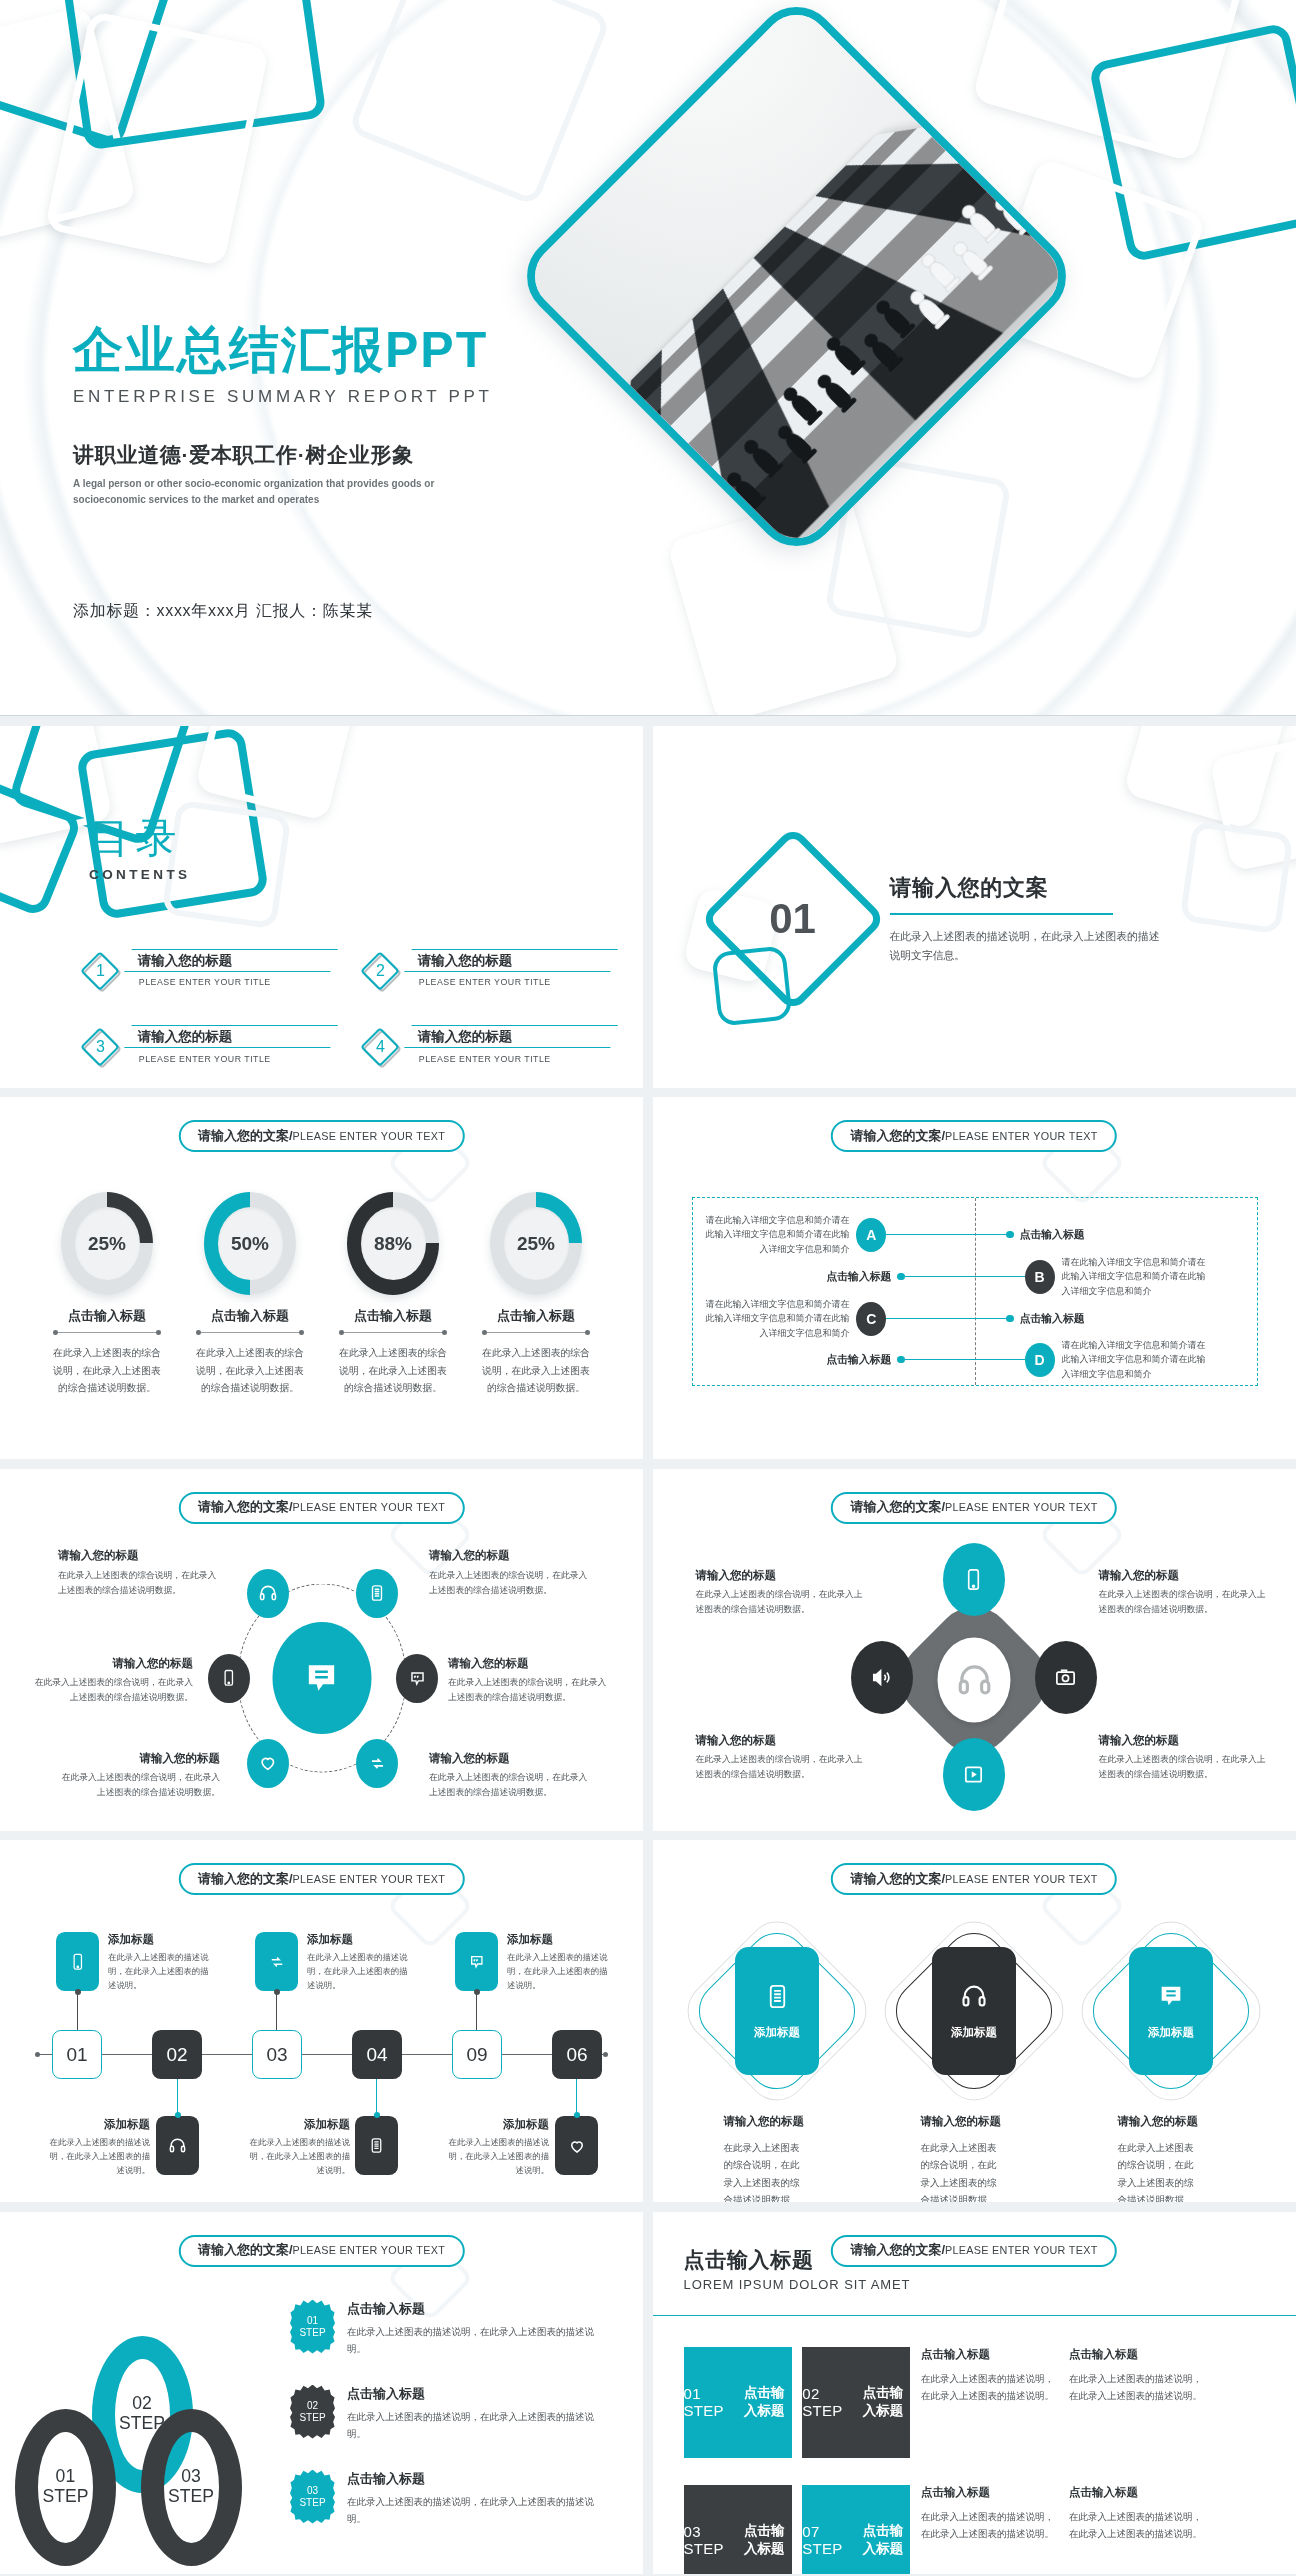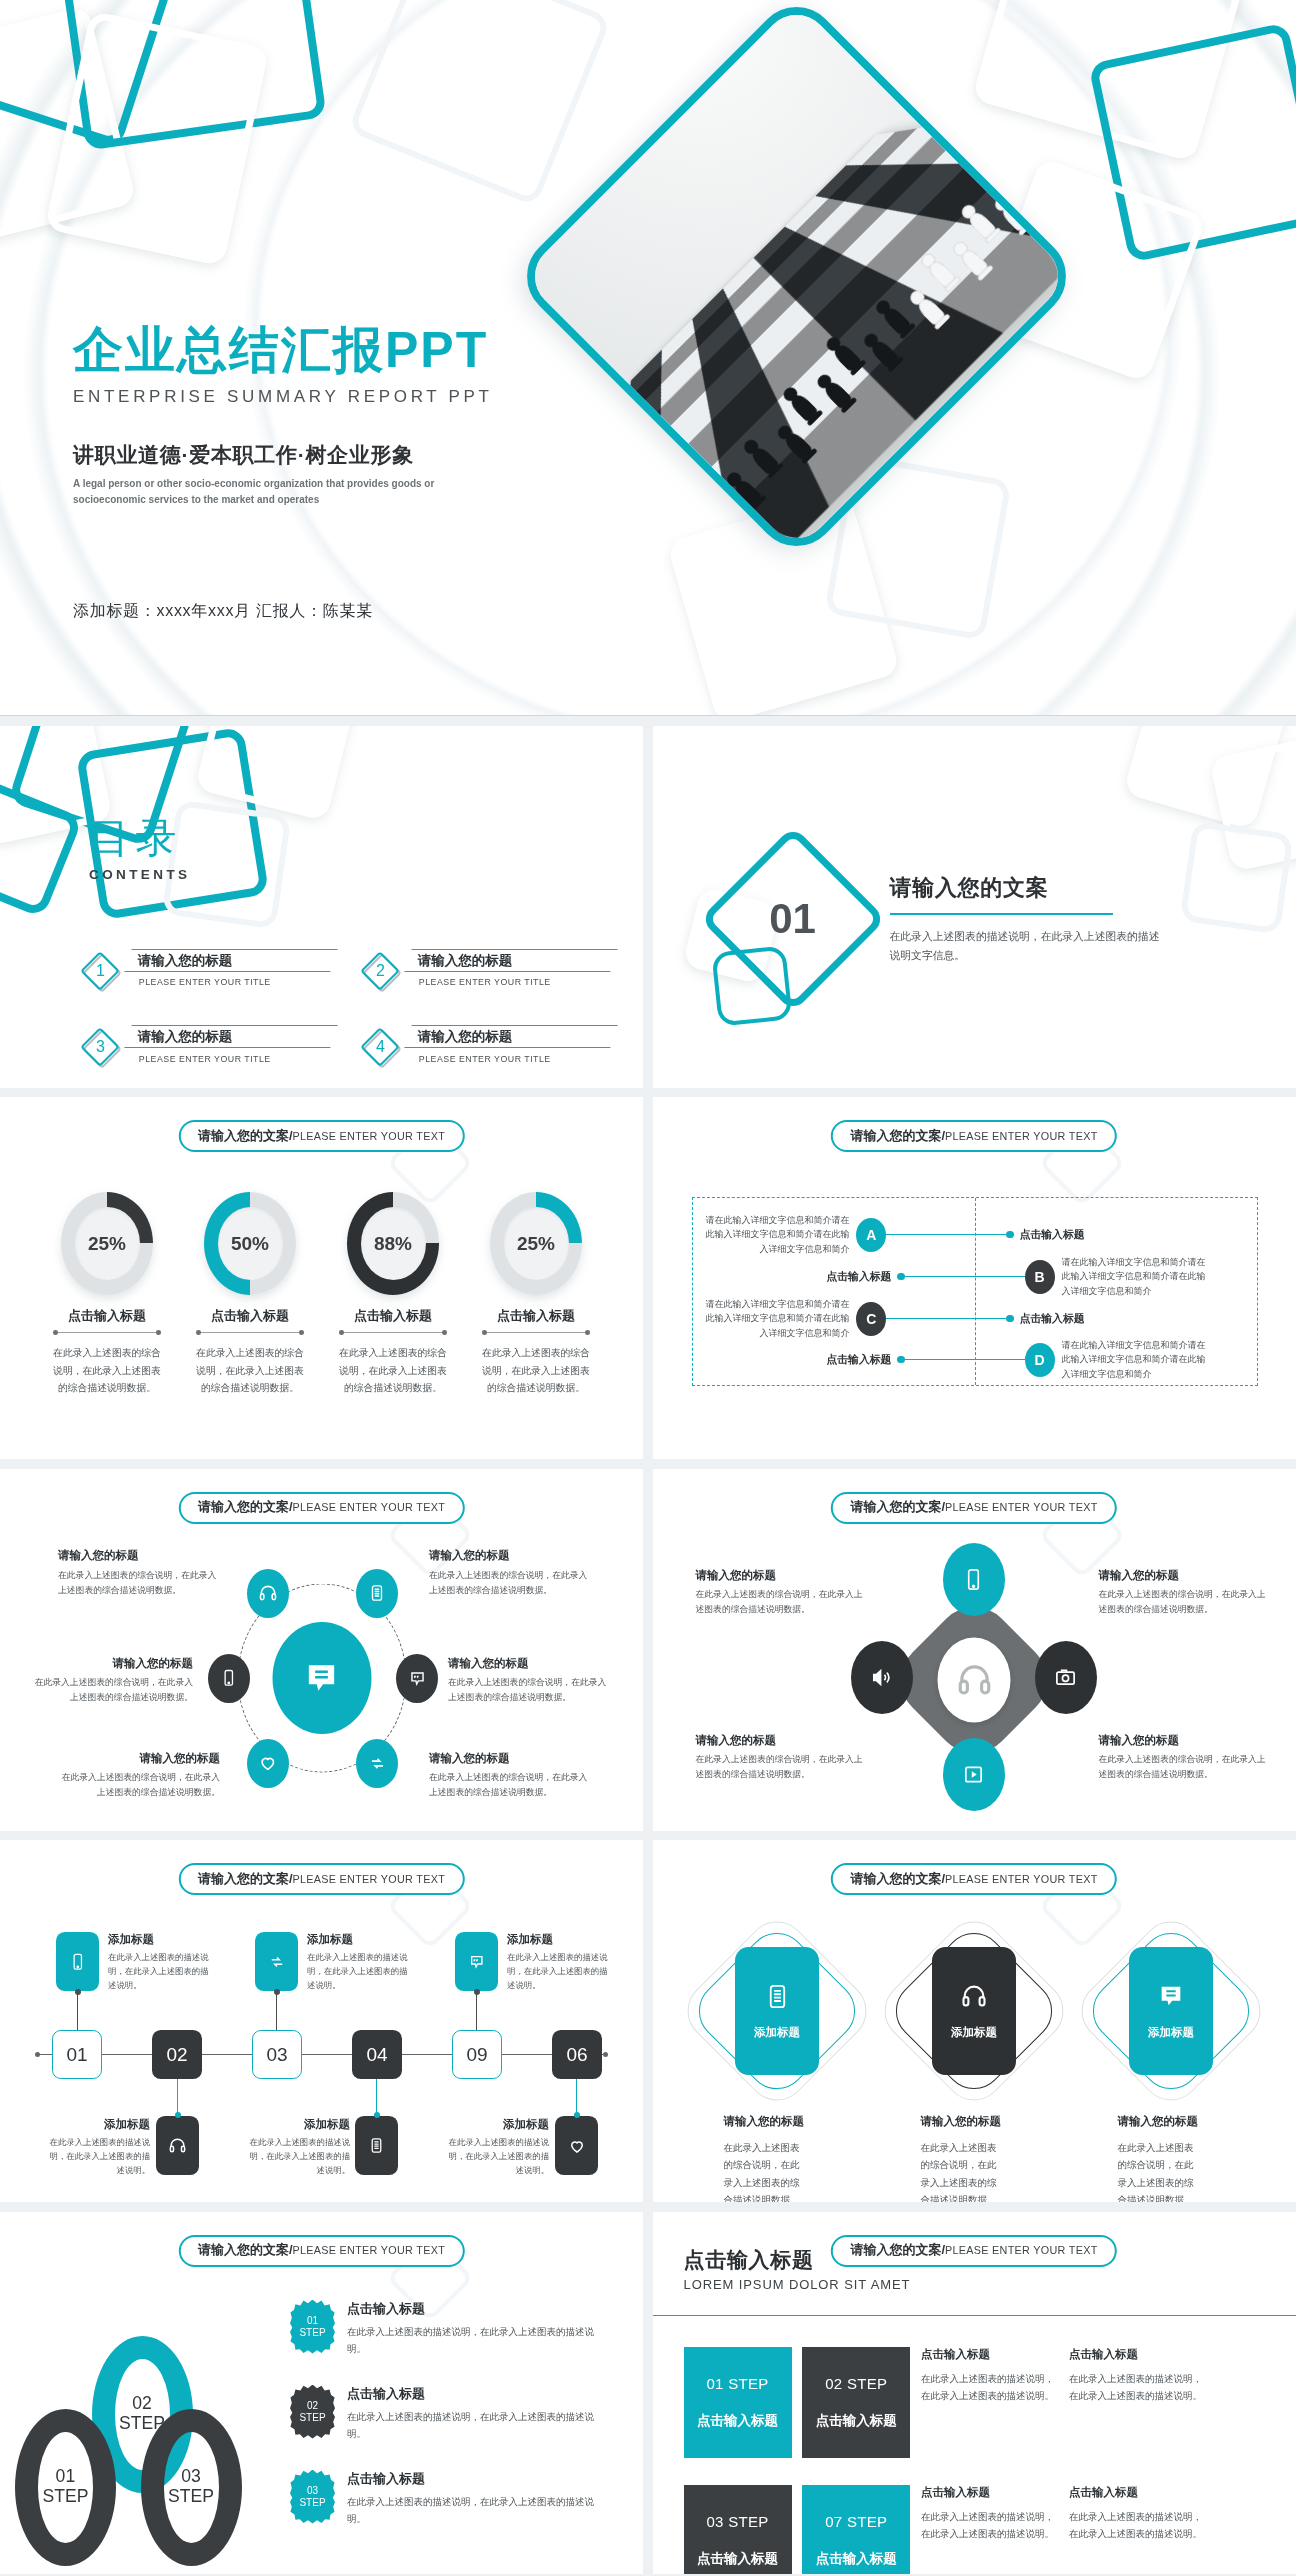--- a/index.html
+++ b/index.html
@@ -306,21 +306,21 @@
 
   
   .g4-head { position: absolute; left: 31px; top: 34px; z-index: 9; }
   .g4-head h3 { font-size: 21px; font-weight: bold; color: #2c3135; letter-spacing: 0.7px; }
   .g4-head .en { font-size: 13px; color: #3d4347; letter-spacing: 0.9px; margin-top: 3.4px; }
   .g4-rule { position: absolute; left: 0; right: 0; top: 103px; height: 1.4px; background: var(--accent); z-index: 9; }
   .g4-body { position: absolute; left: 31px; right: 27px; top: 135px; z-index: 9; }
   .g4-line { display: flex; align-items: flex-start; gap: 10.8px; margin-bottom: 27px; }
   .g4-tile {
     width: 108px; height: 111px; flex: 0 0 108px;
-    display: flex; flex-direction: column; align-items: center; justify-content: center; gap: 20px;
+    display: flex; align-items: center; justify-content: center; gap: 20px;
     color: #fff;
   }
   .g4-tile.t { background: var(--accent); } .g4-tile.k { background: #3b3f41; }
   .g4-tile .s { font-size: 15px; letter-spacing: 0.3px; }
   .g4-tile .c { font-size: 13.5px; font-weight: bold; }
   .g4-txt { width: 137px; }
   .g4-txt h5 { font-size: 11.5px; font-weight: bold; color: #2e3337; }
   .g4-txt p { font-size: 9.5px; color: #4d5357; line-height: 1.8; margin-top: 8px; }
 
   svg.ico { display: block; }

